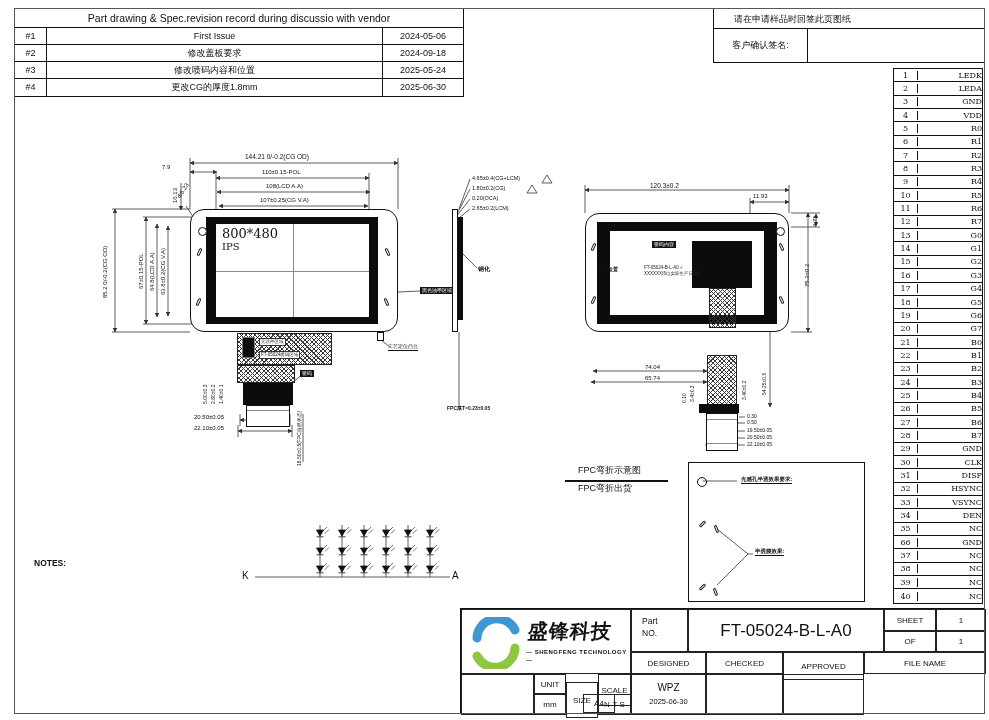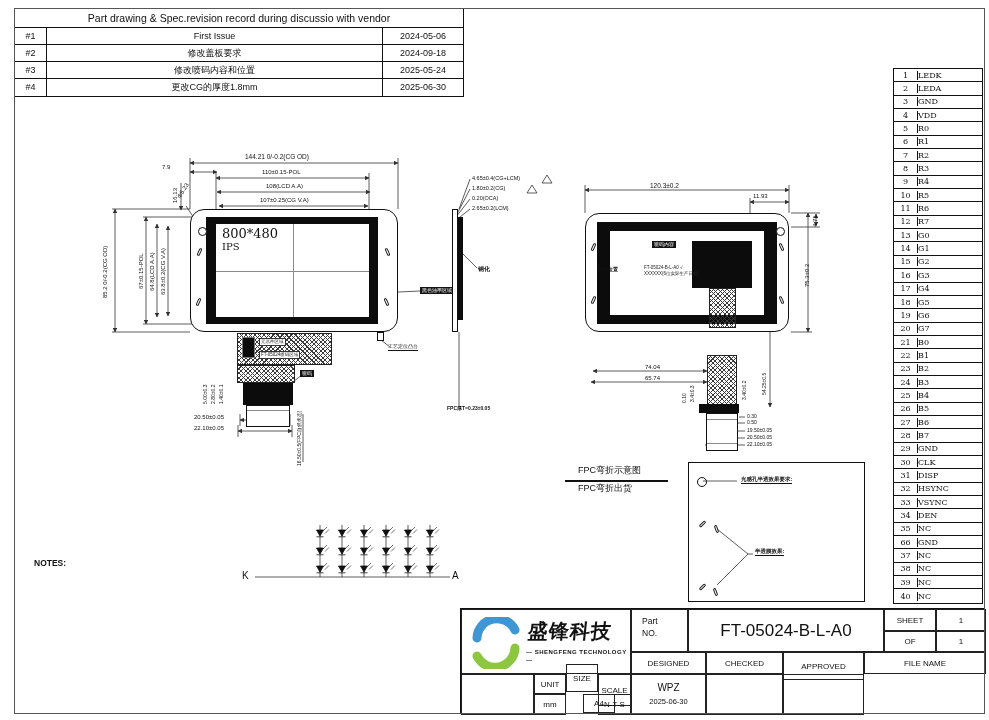--- a/index.html
+++ b/index.html
@@ -34,21 +34,21 @@
   .so-row1{height:20px;line-height:20px;font-size:9px;padding-left:20px;border-bottom:1px solid #111;}
   .so-row2{display:flex;height:33px;}
   .so-label{width:94px;border-right:1px solid #111;font-size:9px;display:flex;align-items:center;justify-content:center;}
   .so-sign{flex:1;}
   
   #pins{left:893px;top:68px;width:90px;border:1px solid #111;background:#fff;}
   .pin-row{display:flex;height:13.35px;border-bottom:1px solid #111;align-items:center;
            font-family:"DejaVu Serif",serif;font-size:8px;}
   .pin-row:last-child{border-bottom:none;}
   .pin-no{width:24px;text-align:center;border-right:1px solid #111;}
-  .pin-name{flex:1;text-align:left;}
+  .pin-name{flex:1;text-align:right;}
   
   #notes{left:34px;top:556px;width:300px;}
   .note-title{font-size:8.5px;font-weight:bold;line-height:14px;}
   .note-line{font-size:7.6px;font-weight:bold;line-height:14px;white-space:pre;}
   
   #detail{left:688px;top:462px;width:177px;height:140px;border:1.2px solid #111;}
   .det-title{font-size:5.5px;font-weight:bold;border-bottom:.8px solid #111;display:inline-block;}
   .det-line{font-size:5.3px;font-weight:bold;line-height:7px;white-space:nowrap;}
   
   #tblock{left:460px;top:608px;width:525px;height:106px;border:1.6px solid #111;background:#fff;}
@@ -206,20 +206,27 @@
         <span class="rev-date">2025-05-24</span>
       </div>
         <div class="rev-row">
         <span class="rev-no">#4</span>
         <span class="rev-desc">更改CG的厚度1.8mm</span>
         <span class="rev-date">2025-06-30</span>
       </div>
       </div>
   </div>
 
+  <div id="signoff" class="abs">
+    <div class="so-row1">请在申请样品时回签此页图纸</div>
+    <div class="so-row2">
+      <div class="so-label">客户确认签名:</div>
+      <div class="so-sign"></div>
+    </div>
+  </div>
 
   <div id="pins" class="abs">
       <div class="pin-row">
       <span class="pin-no">1</span>
       <span class="pin-name">LEDK</span>
     </div>
       <div class="pin-row">
       <span class="pin-no">2</span>
       <span class="pin-name">LEDA</span>
     </div>
@@ -523,21 +530,21 @@
         <path d="M45 31 A20 20 0 0 1 7 39" stroke="#8dc63f" stroke-width="9" fill="none" stroke-linecap="round"></path>
         <line x1="20" y1="14" x2="32" y2="38" stroke="#fff" stroke-width="4"></line>
       </svg>
       <div class="abs logo-cn" style="left:66px;top:10px">盛锋科技</div>
       <div class="abs logo-en" style="left:64px;top:38px">— SHENGFENG TECHNOLOGY —</div>
     </div>
 
     <div class="cell" style="left:0;top:65px;width:73px;height:41px"></div>
 
     <div class="cell cl hdr" style="left:73px;top:65px;width:32px;height:20px">UNIT</div>
-    <div class="cell cl hdr" style="left:105px;top:55px;width:32px;height:28px">SIZE</div>
+    <div class="cell cl hdr" style="left:105px;top:73px;width:32px;height:36px">SIZE</div>
     <div class="cell cl hdr" style="left:137px;top:65px;width:33px;height:32px">SCALE</div>
     <div class="cell cl hdr" style="left:73px;top:85px;width:32px;height:21px">mm</div>
     <div class="cell cl hdr" style="left:122px;top:85px;width:32px;height:19px">A4</div>
     <div class="cell cl hdr" style="left:137px;top:85px;width:33px;height:21px">N-T-S</div>
 
     <div class="cell" style="left:170px;top:0;width:57px;height:43px">
       <div class="abs" style="left:10px;top:6px;font-size:8.5px">Part</div>
       <div class="abs" style="left:10px;top:18px;font-size:8.5px">NO.</div>
     </div>
     <div class="cell cl" style="left:227px;top:0;width:196px;height:43px;font-size:17px">FT-05024-B-L-A0</div>

